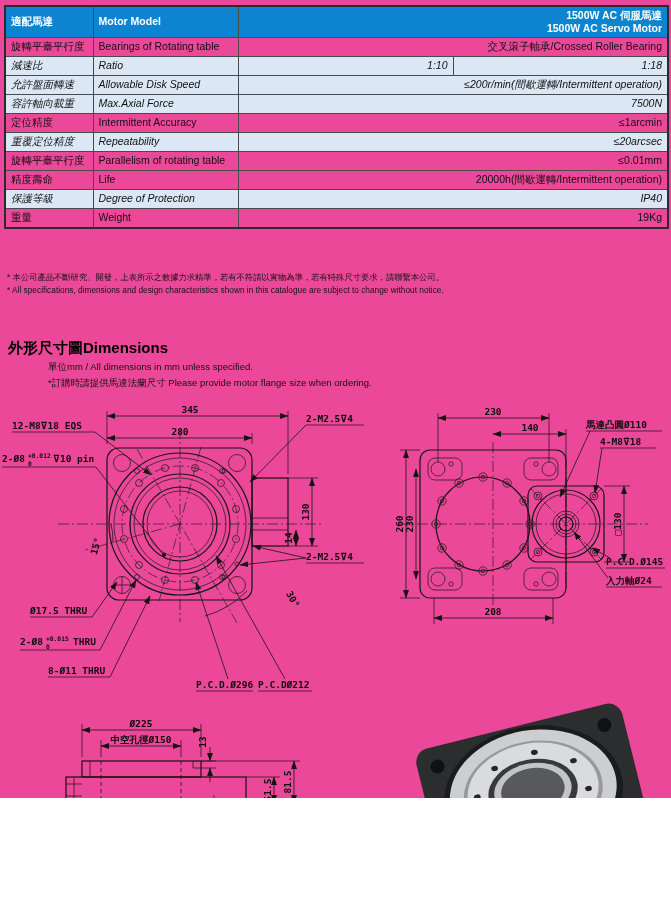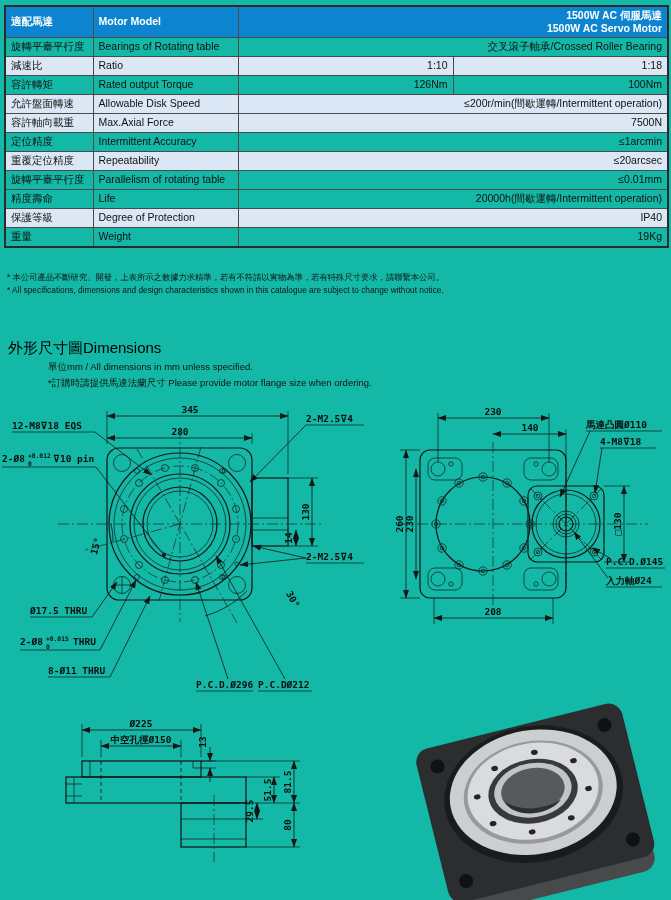--- a/index.html
+++ b/index.html
@@ -1,34 +1,34 @@
 <!DOCTYPE html>
 <html><head>
 <meta charset="utf-8">
 <style>
   html,body{margin:0;padding:0;background:#fff;}
-  .page{position:relative;width:671px;height:900px;background:#14b8a6;
+  .page{position:relative;width:671px;height:798px;background:#ec4899;
         font-family:"Liberation Sans",sans-serif;overflow:hidden;color:#101010;}
 
   
   table.spec{position:absolute;left:4px;top:5px;width:663px;border-collapse:collapse;
              table-layout:fixed;border:2px solid #2b2b2b;}
   .spec td{border:1px solid #4a4a4a;font-size:10.5px;color:#101010;padding:0 5px;
            height:18px;line-height:1.05;overflow:hidden;white-space:nowrap;}
   .spec tr.hdr td{background:#0d84cf;color:#ffffff;font-weight:bold;height:30px;}
   .spec td.val{text-align:right;}
-  .spec tr.alt td{background:#dbe7f4;}
+  .spec tr.alt td{background:#dbe7f4;font-style:italic;}
   .spec tr.hdr td.val div{line-height:1.25;}
 
   
   .notes{position:absolute;left:7px;top:271px;font-size:8.3px;line-height:1.55;color:#141414;}
 
   
   .dims-head{position:absolute;left:8px;top:339px;}
-  .dims-head .t{font-size:15px;color:#000;}
+  .dims-head .t{font-size:15px;color:#000;font-weight:bold;}
   .dims-head .s{font-size:9.5px;margin-top:3px;color:#111;margin-left:40px;}
 
   
   svg.drawings{position:absolute;left:0;top:398px;}
   svg.bottom{position:absolute;left:0;top:700px;}
   .ln{stroke:#151515;stroke-width:1.2;fill:none;}
   .tn{stroke:#151515;stroke-width:0.7;fill:none;}
   .hd{stroke:#151515;stroke-width:0.8;fill:none;stroke-dasharray:4 3;}
   .cl{stroke:#232323;stroke-width:0.7;fill:none;stroke-dasharray:11 3 2 3;}
   .dm{stroke:#151515;stroke-width:0.8;fill:none;}
@@ -59,26 +59,20 @@
     <tr>
       <td>旋轉平臺平行度</td>
       <td>Bearings of Rotating table</td>
       <td class="val" colspan="2">交叉滾子軸承/Crossed Roller Bearing</td>
     </tr>
     <tr class="alt">
       <td>減速比</td>
       <td>Ratio</td>
       <td class="val">1:10</td>
       <td class="val">1:18</td>
-    </tr>
-    <tr>
-      <td>容許轉矩</td>
-      <td>Rated output Torque</td>
-      <td class="val">126Nm</td>
-      <td class="val">100Nm</td>
     </tr>
     <tr class="alt">
       <td>允許盤面轉速</td>
       <td>Allowable Disk Speed</td>
       <td class="val" colspan="2">≤200r/min(間歇運轉/Intermittent operation)</td>
     </tr>
     <tr class="alt">
       <td>容許軸向載重</td>
       <td>Max.Axial Force</td>
       <td class="val" colspan="2">7500N</td>

